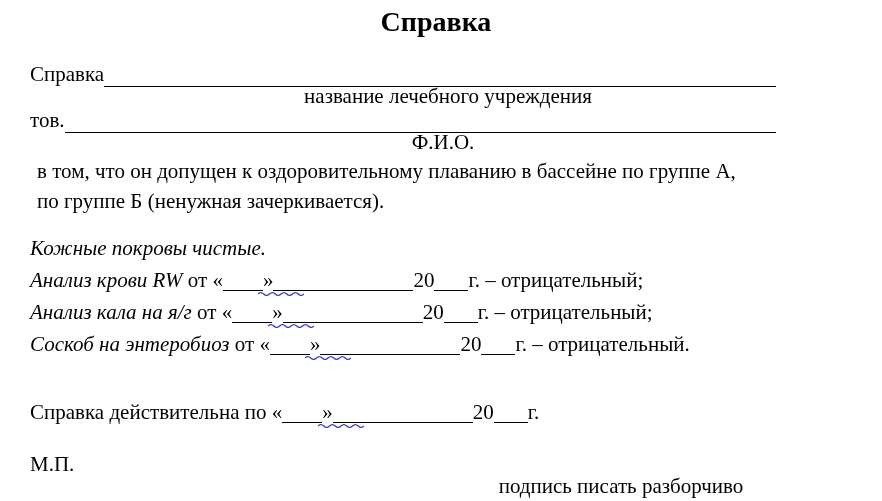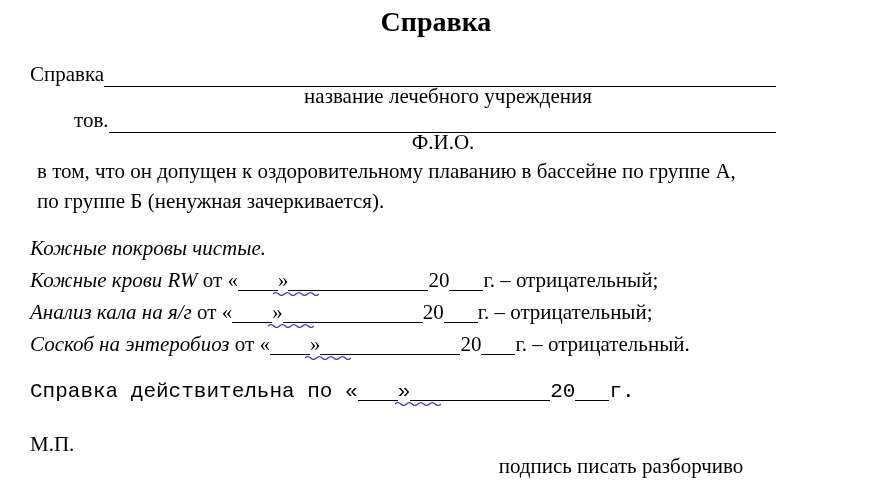--- a/index.html
+++ b/index.html
@@ -16,33 +16,33 @@
   }
   .u-row { display: flex; align-items: flex-end; }
   .u-row .lbl { white-space: pre; }
   .u-row .fill { flex: 1; border-bottom: 1.3px solid #000; }
   .caption {
     font-size: 21px; text-align: center; line-height: 19px;
     margin-top: 0;
   }
   .caption-inst { padding-left: 90px; }
   .caption-fio  { padding-left: 80px; }
-  .row-tov { margin-top: 2px; margin-left: 44px; }
+  .row-tov { margin-top: 2px; }
   .statement { margin: 4px 0 0 7px; line-height: 30px; }
   .med { margin-top: 16px; line-height: 32px; }
   .italic { font-style: italic; margin-top: 12px; }
   .blank {
     display: inline-block; height: 0;
     border-bottom: 1.3px solid #000; vertical-align: -4px;
   }
   .b1 { width: 40px; }
   .b2 { width: 140px; position: relative; }
   .b3 { width: 34px; }
   .squiggle { position: absolute; left: -15px; top: 1px; }
-  .validity { margin-top: 16px; line-height: 32px; font-family: Liberation Mono, monospace; }
+  .validity { margin-top: 36px; line-height: 32px; }
   .footer { display: flex; align-items: flex-start; margin-top: 24px; flex-direction: column; }
   .doctor { margin-left: auto; margin-right: 25px; width: 305px; }
   .doctor .caption { padding-left: 45px; }
 </style>
 </head>
 <body>
 
 <div class="page">
 
   <h1 class="title">Справка</h1>
@@ -57,21 +57,21 @@
       <span class="lbl">тов.</span>
       <span class="fill"></span>
     </div>
   <div class="caption caption-fio">Ф.И.О.</div>
 
   <p class="statement"><span>в том, что он допущен к оздоровительному плаванию в бассейне по группе А,</span><br><span>по группе Б (ненужная зачеркивается).</span></p>
 
   <div class="med">
     <div class="italic">Кожные покровы чистые.</div>
 
-    <div class="med-line"><span class="italic">Кожные крови RW</span><span> от «</span><span class="blank b1"></span><span>»</span><span class="blank b2"><svg class="squiggle" width="46" height="6" viewBox="0 0 46 6">
+    <div class="med-line"><span class="italic">Анализ крови RW</span><span> от «</span><span class="blank b1"></span><span>»</span><span class="blank b2"><svg class="squiggle" width="46" height="6" viewBox="0 0 46 6">
             <path d="M0 3 Q2.9 .2 5.75 3 T11.5 3 T17.25 3 T23 3 T28.75 3 T34.5 3 T40.25 3 T46 3" fill="none" stroke="#3535cc" stroke-width="1.3"></path>
           </svg></span><span>20</span><span class="blank b3"></span><span>г. – отрицательный;</span></div>
 
     <div class="med-line"><span class="italic">Анализ кала на я/г</span><span> от «</span><span class="blank b1"></span><span>»</span><span class="blank b2"><svg class="squiggle" width="46" height="6" viewBox="0 0 46 6">
             <path d="M0 3 Q2.9 .2 5.75 3 T11.5 3 T17.25 3 T23 3 T28.75 3 T34.5 3 T40.25 3 T46 3" fill="none" stroke="#3535cc" stroke-width="1.3"></path>
           </svg></span><span>20</span><span class="blank b3"></span><span>г. – отрицательный;</span></div>
 
     <div class="med-line"><span class="italic">Соскоб на энтеробиоз</span><span> от «</span><span class="blank b1"></span><span>»</span><span class="blank b2"><svg class="squiggle" width="46" height="6" viewBox="0 0 46 6">
             <path d="M0 3 Q2.9 .2 5.75 3 T11.5 3 T17.25 3 T23 3 T28.75 3 T34.5 3 T40.25 3 T46 3" fill="none" stroke="#3535cc" stroke-width="1.3"></path>
           </svg></span><span>20</span><span class="blank b3"></span><span>г. – отрицательный.</span></div>

